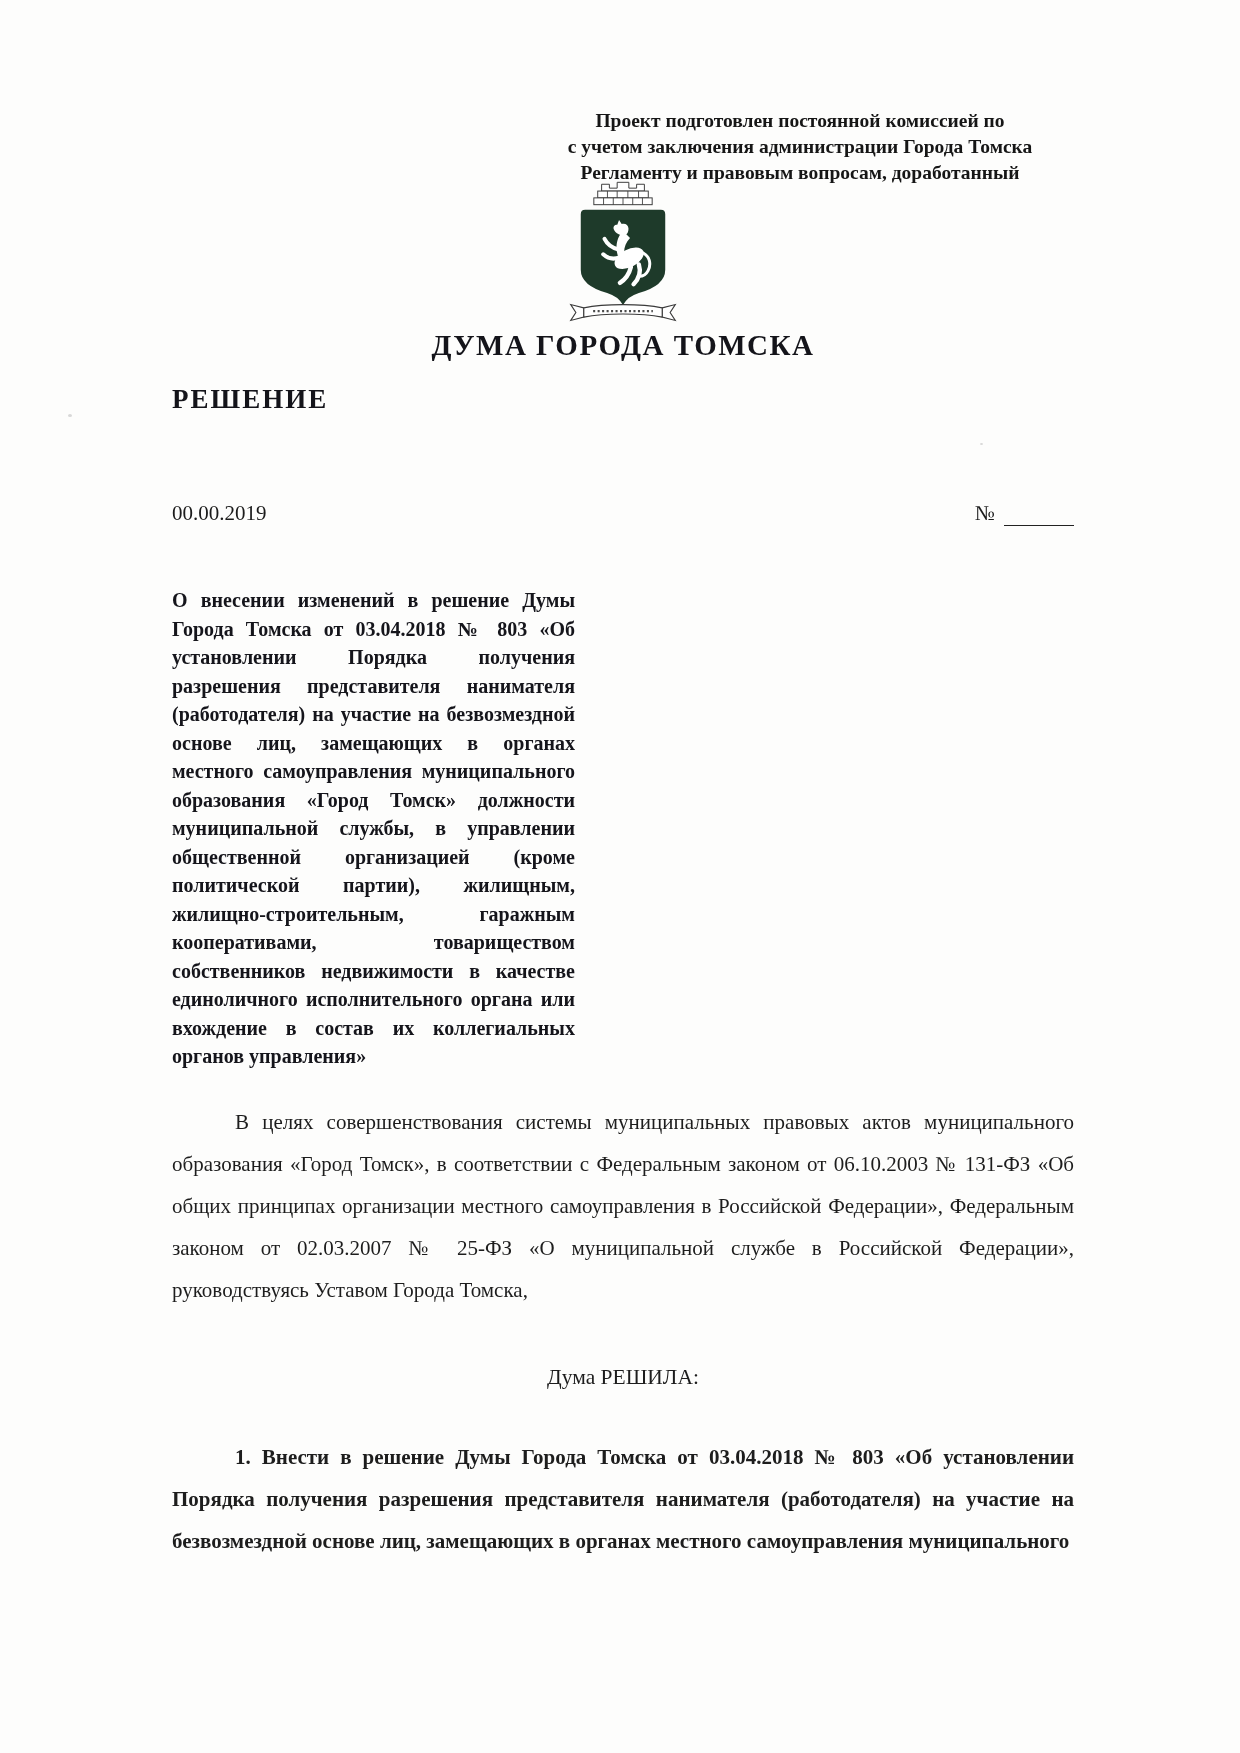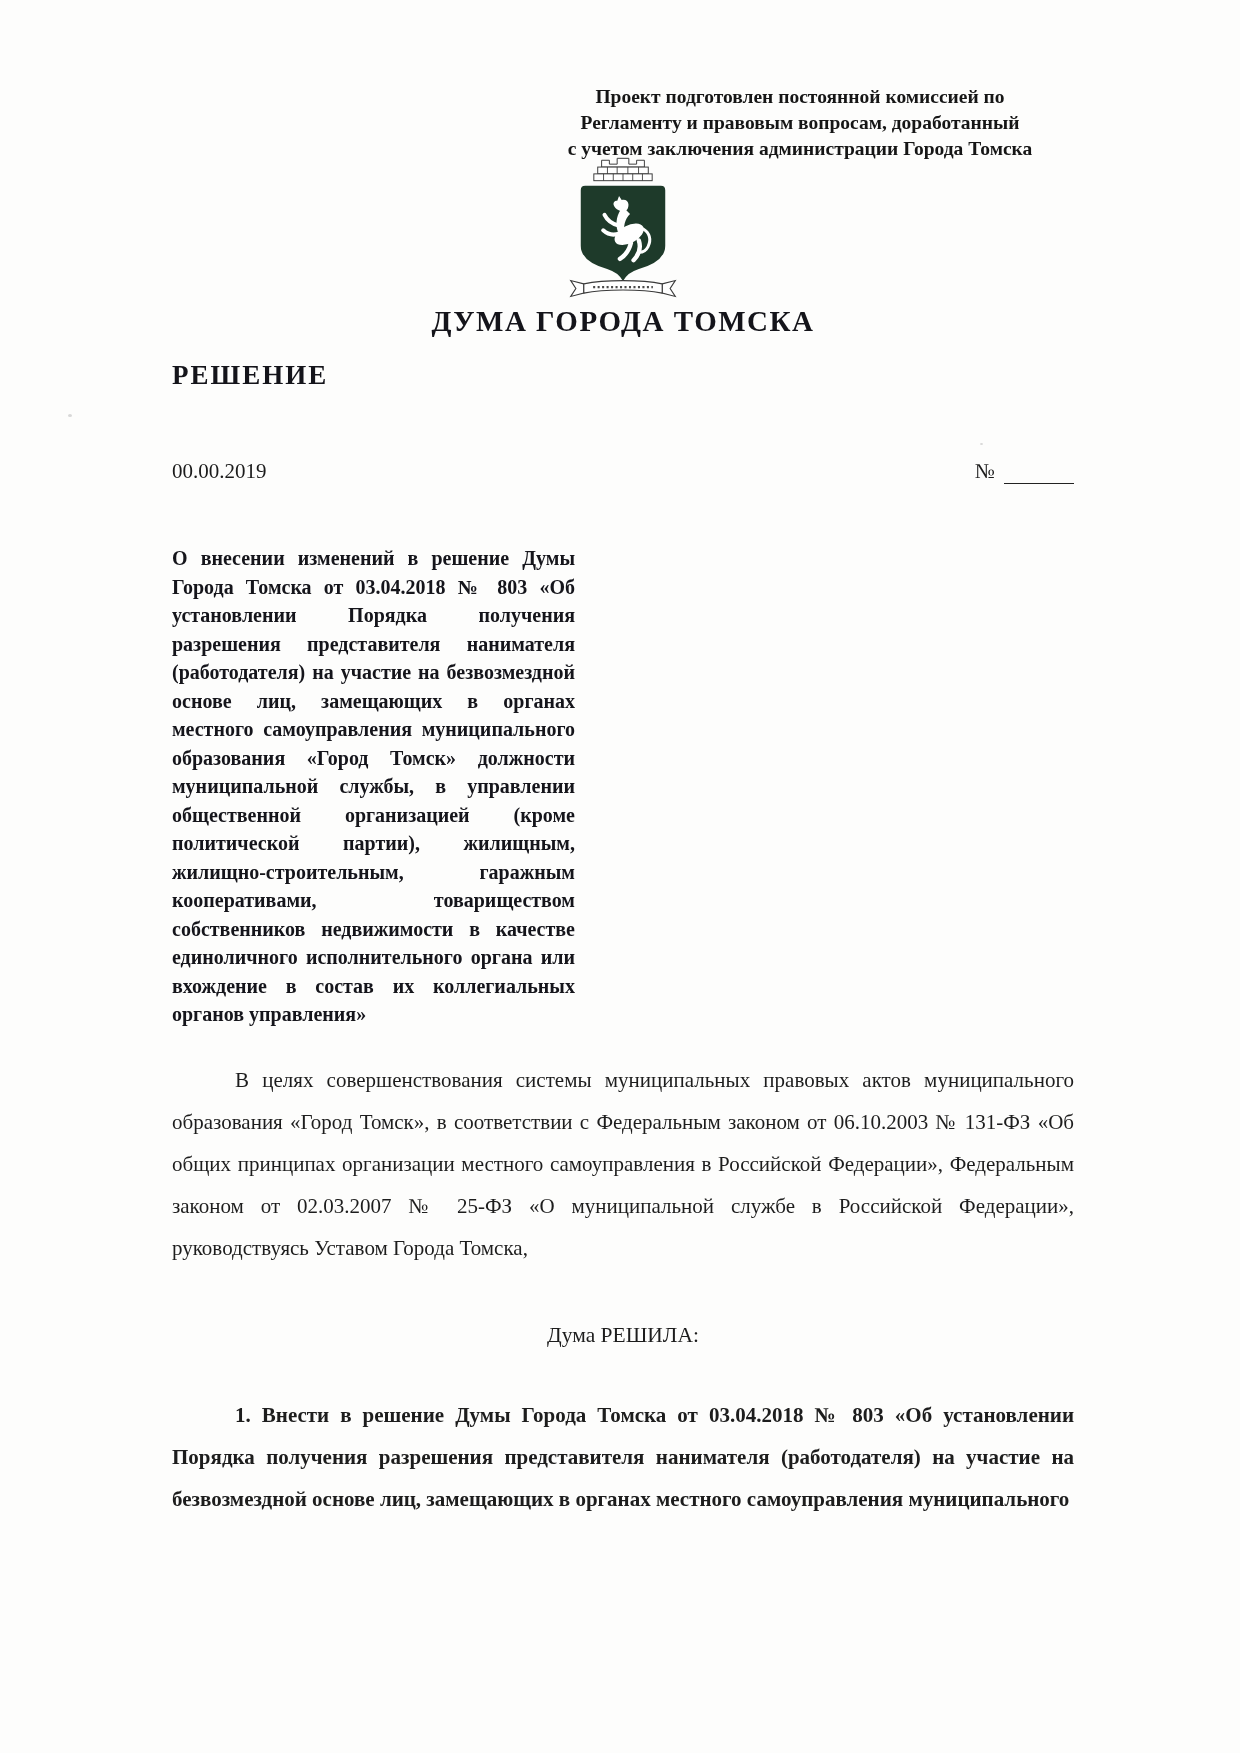--- a/index.html
+++ b/index.html
@@ -5,21 +5,21 @@
   html,body{margin:0;padding:0;background:#e8e8e8;}
   .page{
     position:relative;
     width:1240px;height:1753px;
     margin:0 auto;
     background:#fdfdfc;
     font-family:"Liberation Serif","DejaVu Serif",serif;
     color:#1b1b1b;
     overflow:hidden;
     box-sizing:border-box;
-    padding:84px 166px 0 172px;
+    padding:108px 166px 0 172px;
   }
   .header-note{
     width:548px;
     margin-left:auto;
     text-align:center;
     font-weight:bold;
     font-size:19.5px;
     line-height:26px;
     color:#161616;
   }
@@ -44,21 +44,21 @@
     font-weight:bold;
     font-size:27px;
     letter-spacing:2px;
     margin-top:22px;
     color:#14141a;
   }
   .meta-row{
     display:flex;
     justify-content:space-between;
     align-items:flex-end;
-    margin-top:68px;
+    margin-top:86px;
     font-size:21px;
   }
   .num-cell{display:flex;align-items:flex-end;}
   .blank-line{
     display:inline-block;
     width:70px;
     border-bottom:1.6px solid #222;
     height:20px;
     margin-left:9px;
   }
@@ -94,22 +94,22 @@
 </head>
 <body>
 
 <div class="page">
 
   <div class="speck s1"></div>
   <div class="speck s2"></div>
 
   <div class="header-note">
     <div>Проект подготовлен постоянной комиссией по</div>
+    <div>с учетом заключения администрации Города Томска</div>
     <div>Регламенту и правовым вопросам, доработанный</div>
-    <div>с учетом заключения администрации Города Томска</div>
   </div>
 
   <div class="emblem">
 
     <svg class="crown" width="70" height="27" viewBox="0 0 72 27">
       <g stroke="#3a3a3a" stroke-width="1" fill="#ffffff">
         <path d="M14,11 V4 H22 V8 H30 V2 H42 V8 H50 V4 H58 V11 Z"></path>
         <rect x="10" y="11" width="52" height="7"></rect>
         <rect x="6" y="18" width="60" height="7"></rect>
       </g>

